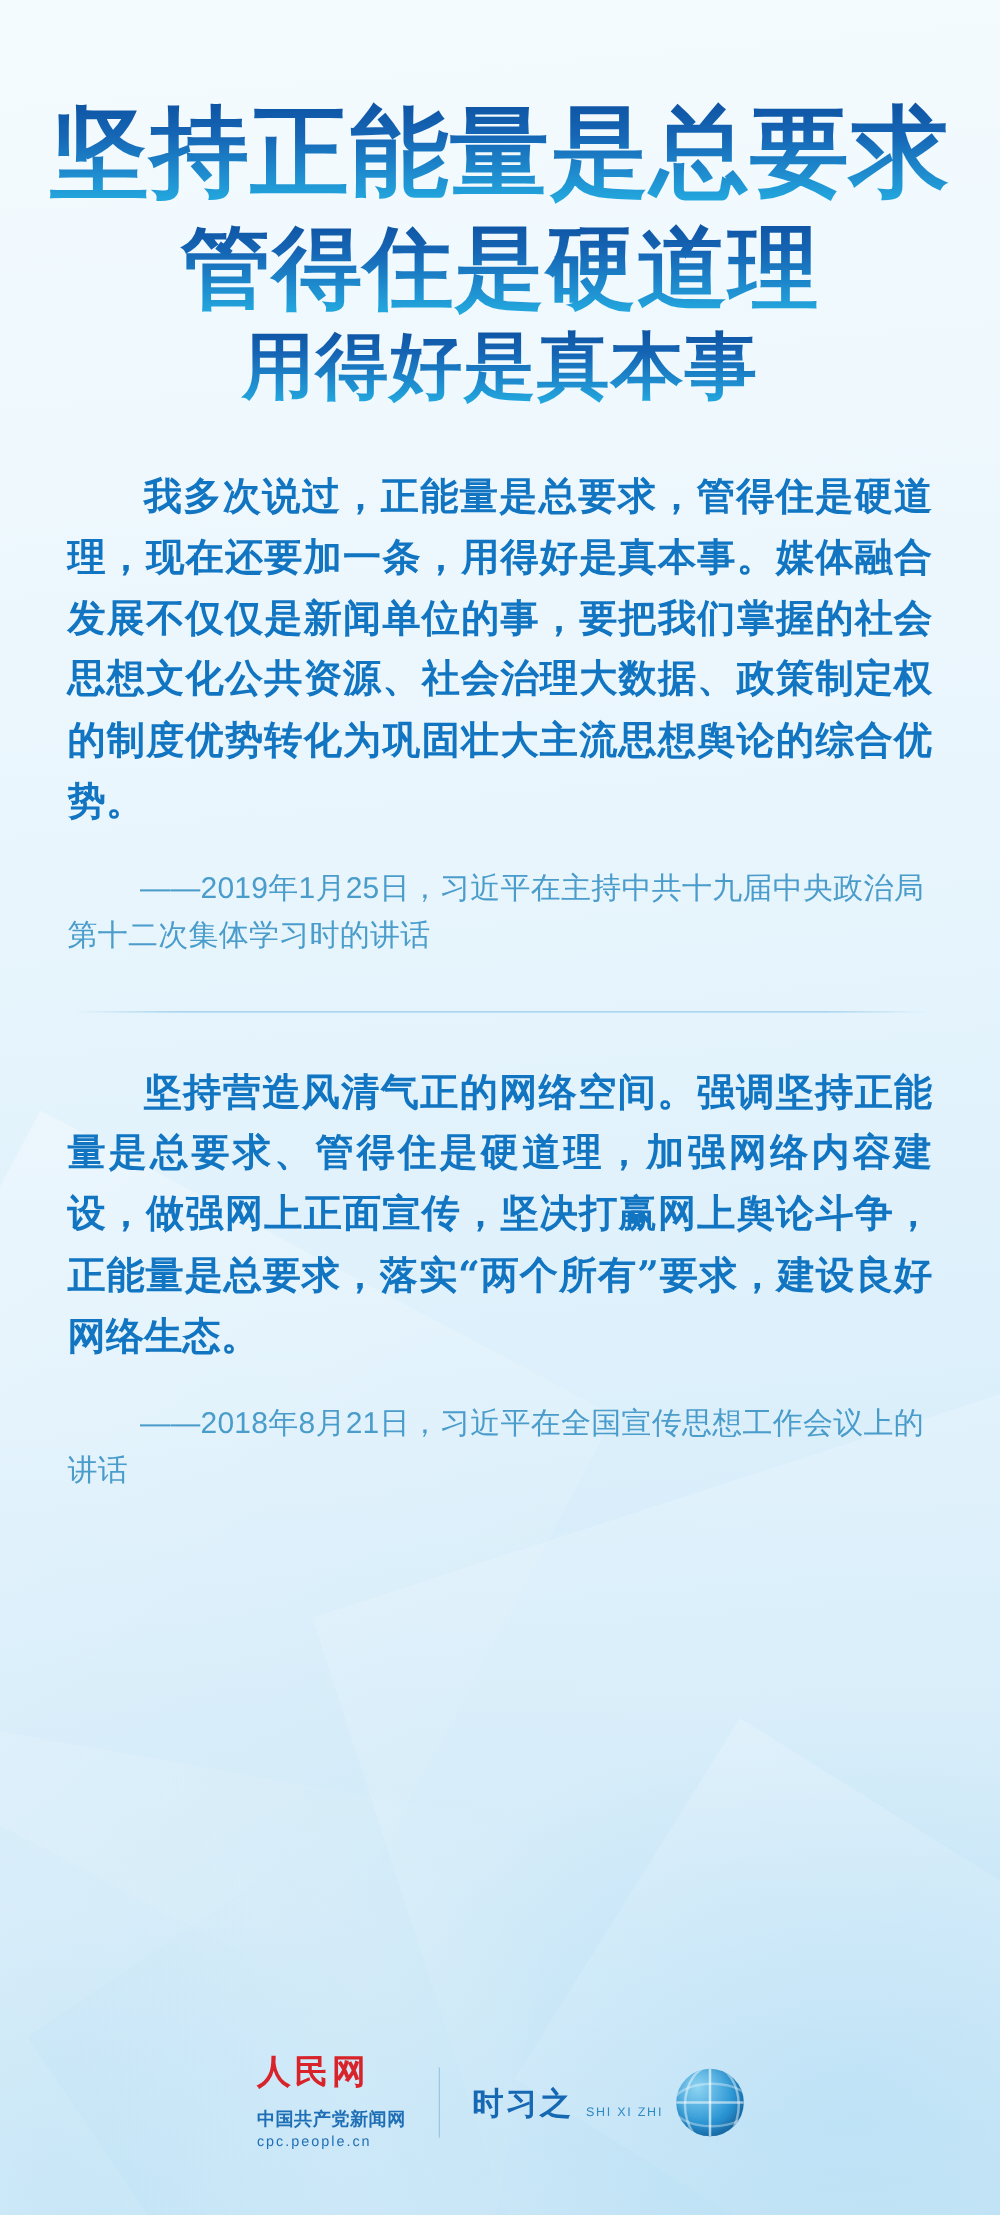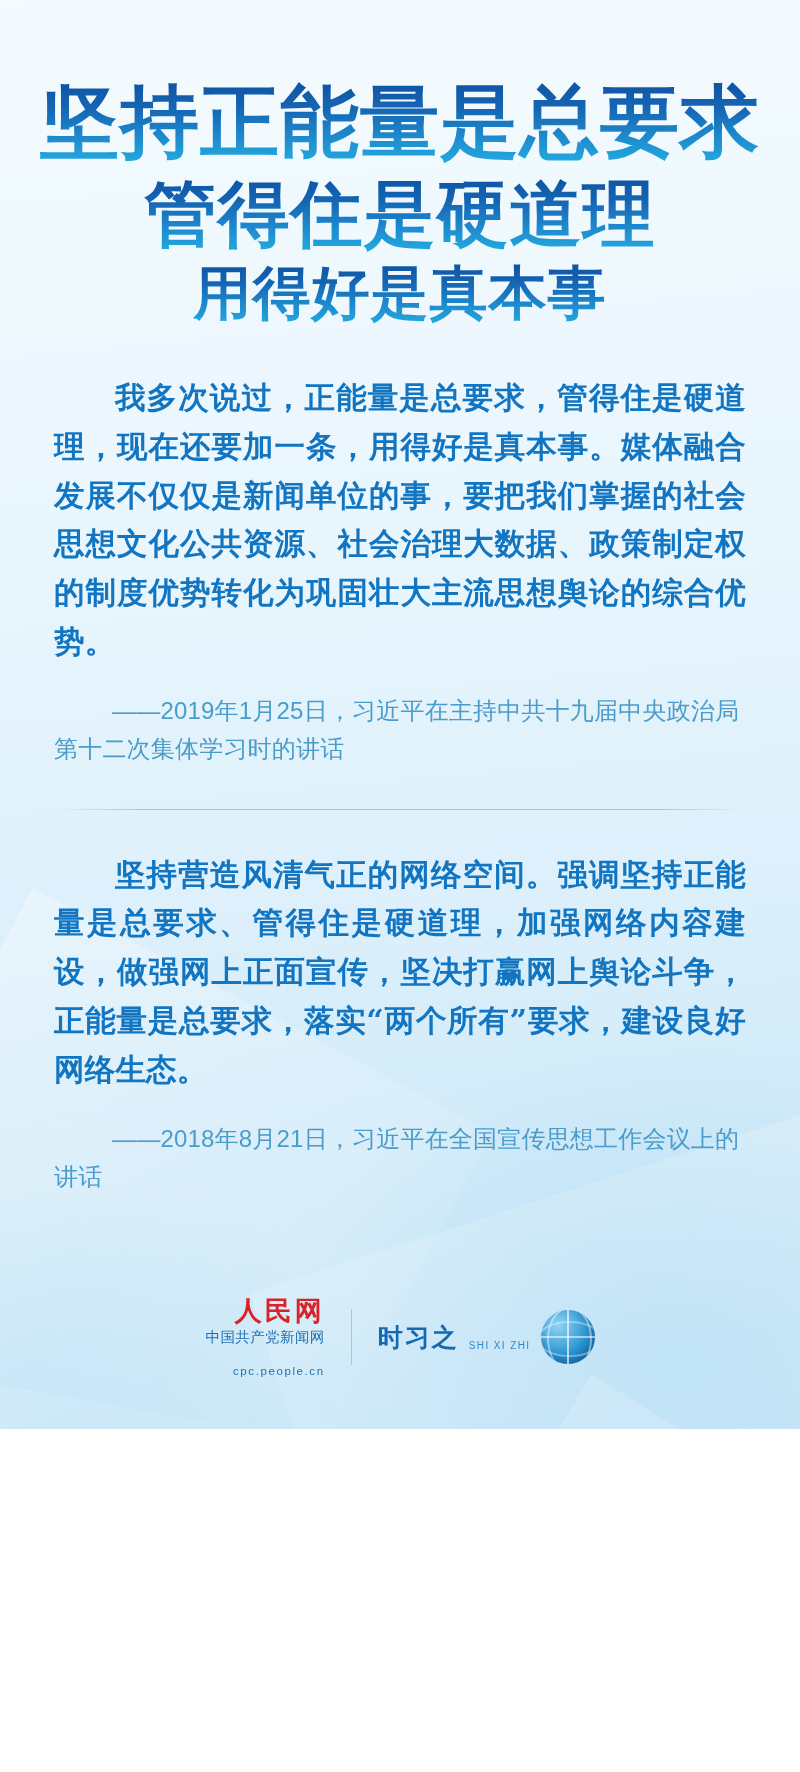--- a/index.html
+++ b/index.html
@@ -10,21 +10,21 @@
     width: 800px;
     height: 1772px;
     font-family: "Liberation Sans", sans-serif;
     background: #ffffff;
     overflow: hidden;
   }
 
   .poster {
     position: relative;
     width: 800px;
-    height: 1429px;
+    height: 1772px;
     background:
       radial-gradient(ellipse 900px 700px at 85% 95%, rgba(180,222,245,0.85) 0%, rgba(214,238,250,0.25) 45%, rgba(255,255,255,0) 72%),
       radial-gradient(ellipse 700px 500px at 10% 100%, rgba(188,226,246,0.75) 0%, rgba(222,241,251,0.2) 50%, rgba(255,255,255,0) 78%),
       linear-gradient(175deg, #f4fbfe 0%, #eaf6fd 35%, #ddf0fb 62%, #cfe9f8 82%, #c3e2f5 100%);
     overflow: hidden;
   }
 
   
   .facet {
     position: absolute;
@@ -103,39 +103,40 @@
     right: 0;
     bottom: 52px;
     display: flex;
     align-items: center;
     justify-content: center;
     gap: 26px;
   }
   .brand-people {
     display: flex;
     flex-direction: column;
-    align-items: flex-end;
+    align-items: flex-start;
     line-height: 1;
   }
   .brand-people .cn {
     font-family: "DejaVu Serif", serif;
     font-weight: bold;
     font-size: 27px;
     color: #d8232a;
     letter-spacing: 3px;
   }
   .brand-people .sub {
-    margin-top: 6px;
+    margin-top: 18px;
     font-family: "Liberation Sans", sans-serif;
     font-size: 14.5px;
     color: #1f6fb6;
     letter-spacing: 0.4px;
+    font-weight: bold;
   }
   .brand-people .url {
-    margin-top: 21px;
+    margin-top: 5px;
     font-family: "Liberation Sans", sans-serif;
     font-size: 11.5px;
     color: #1f6fb6;
     letter-spacing: 1.6px;
   }
   .brand-sep {
     width: 1px;
     height: 56px;
     background: rgba(120,180,215,0.6);
   }

